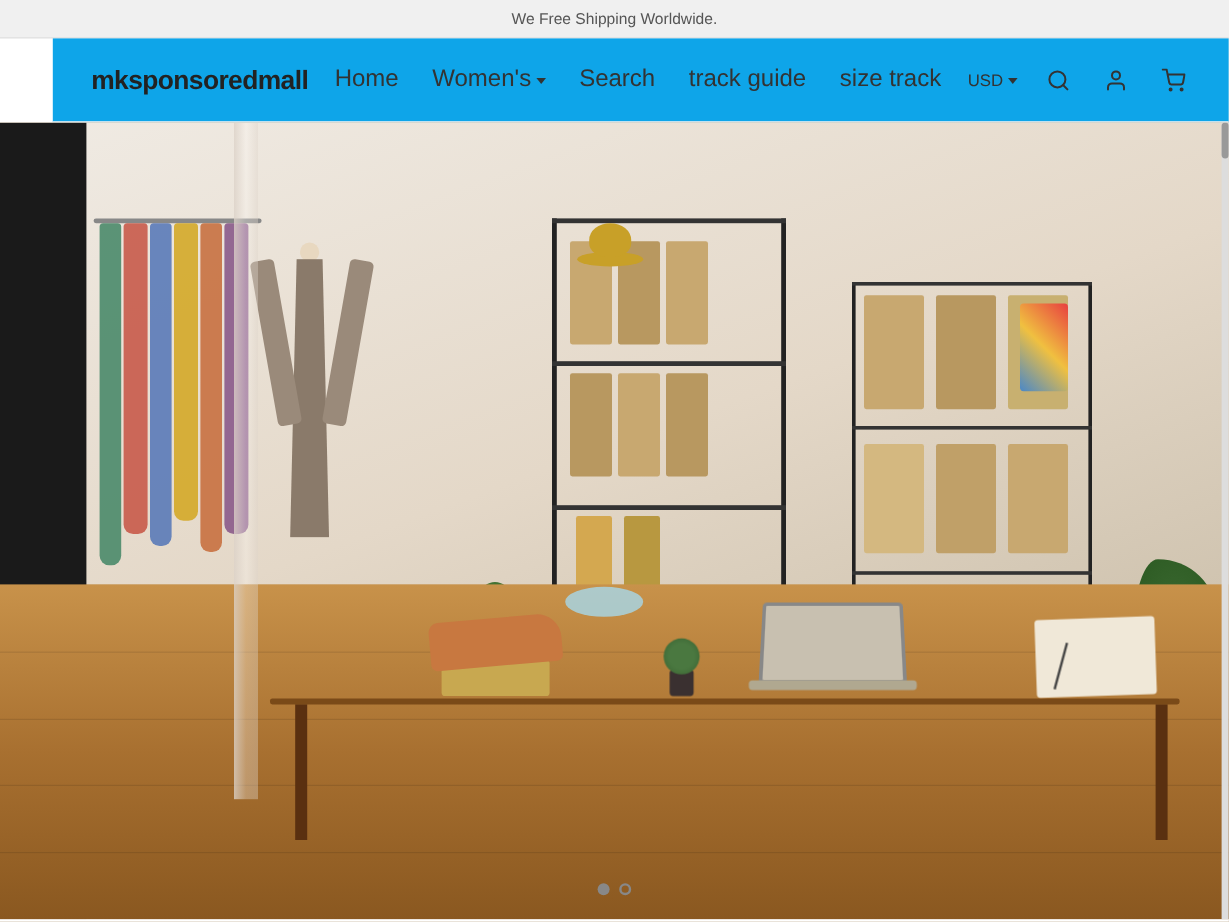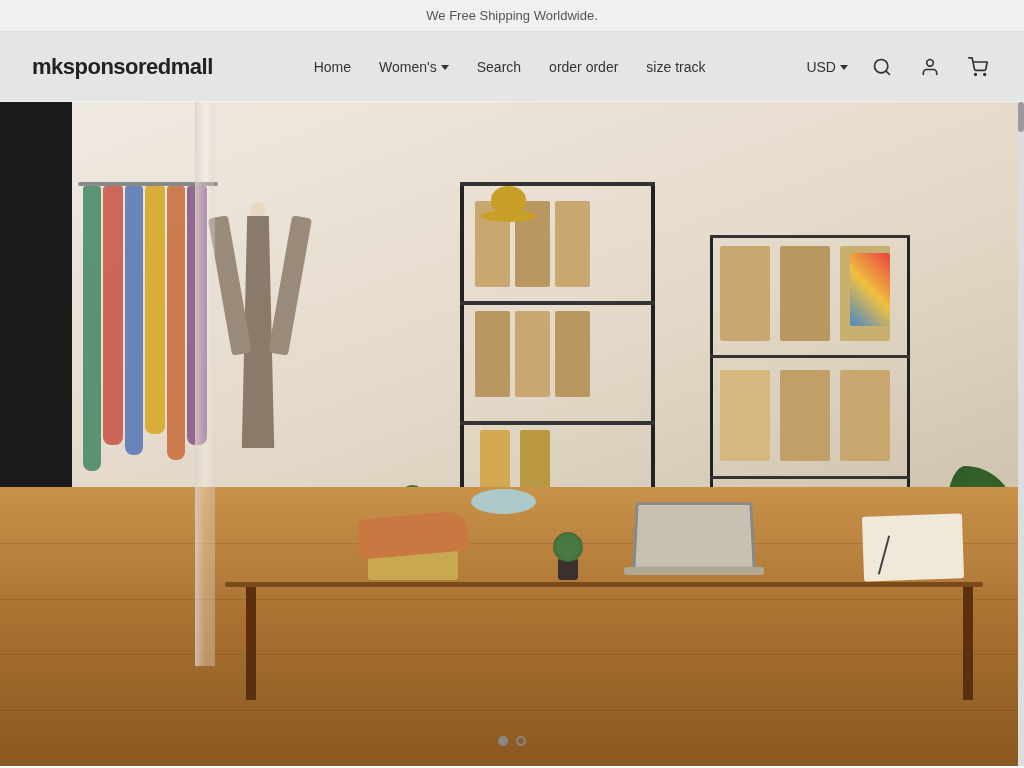--- a/index.html
+++ b/index.html
@@ -26,40 +26,41 @@
       border-bottom: 1px solid #e0e0e0;
     }
 
     
     .header {
       display: flex;
       align-items: center;
       justify-content: space-between;
       padding: 0 32px;
       height: 70px;
-      background: #e5e5e5;
+      background: #0ea5e9;
       border-bottom: 1px solid #f0f0f0;
+      margin-left: 44px;
     }
 
     .logo {
       font-size: 22px;
       font-weight: 700;
       color: #222;
       letter-spacing: -0.5px;
       cursor: pointer;
     }
 
     .nav {
       display: flex;
       align-items: center;
       gap: 28px;
     }
 
     .nav-item {
-      font-size: 14px;
+      font-size: 20px;
       color: #333;
       cursor: pointer;
       text-decoration: none;
       white-space: nowrap;
     }
 
     .nav-item-dropdown {
       display: flex;
       align-items: center;
       gap: 4px;
@@ -193,21 +194,21 @@
     <a class="nav-item nav-item-dropdown">
       <span>Women's</span>
       <span class="chevron-down"></span>
     </a>
 
     <a class="nav-item">
       <span>Search</span>
     </a>
 
     <a class="nav-item">
-      <span>order order</span>
+      <span>track guide</span>
     </a>
 
     <a class="nav-item">
       <span>size track</span>
     </a>
 
   </nav>
 
   <div class="header-actions">
 

